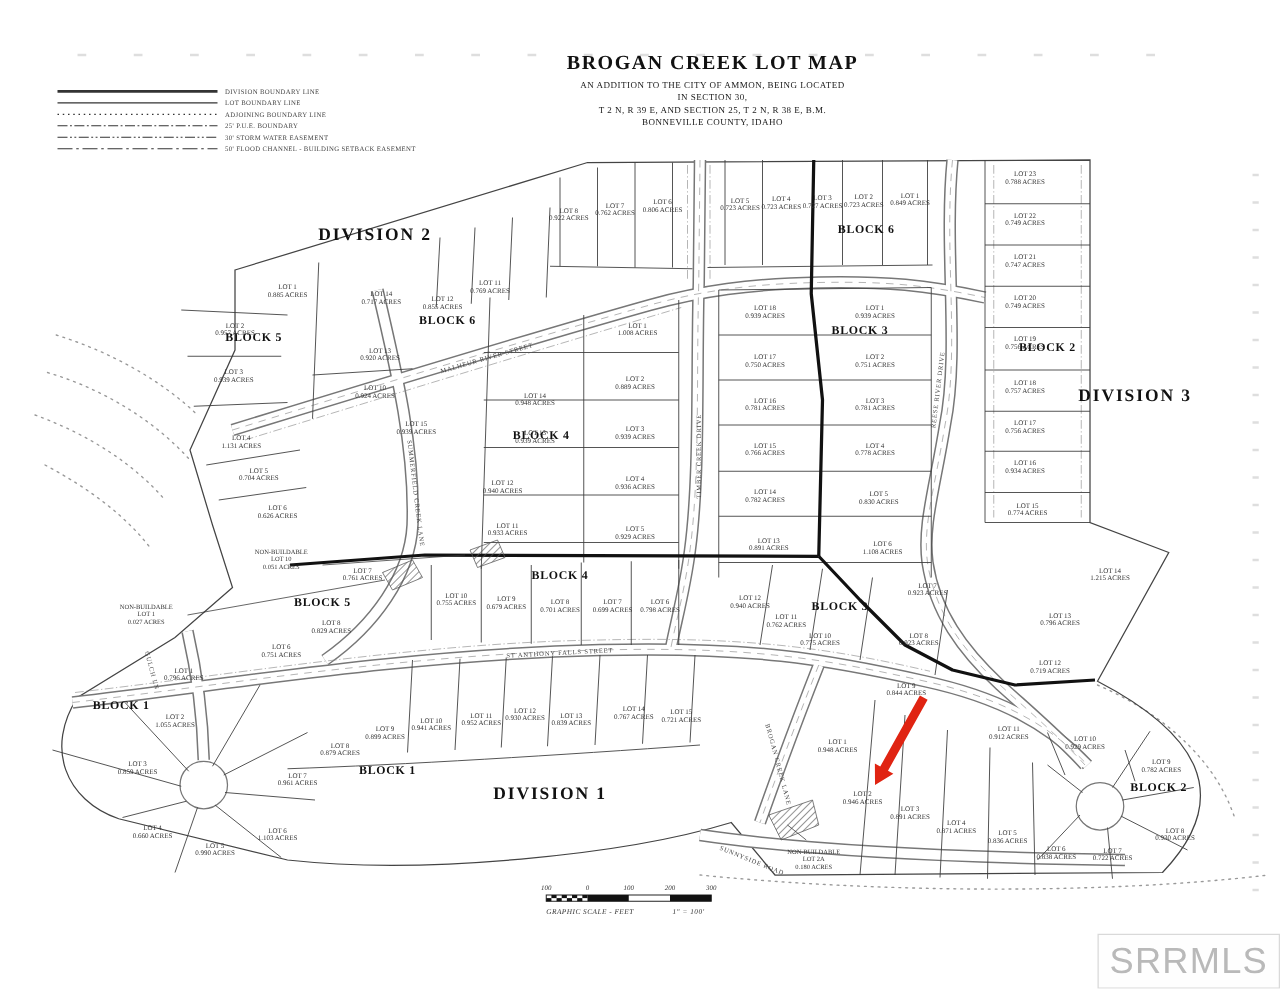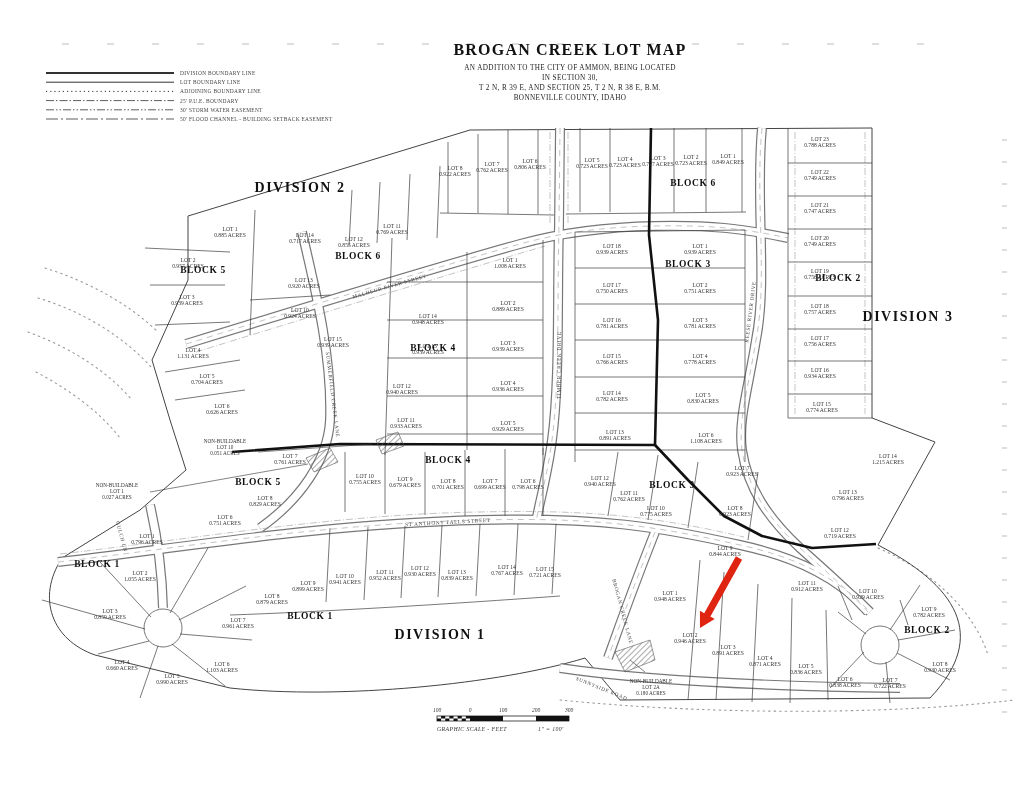--- a/index.html
+++ b/index.html
@@ -363,13 +363,16 @@
       </g>
   <g id="g-notes">
         <text class="note" x="225" y="443"><tspan x="225" dy="0">NON-BUILDABLE</tspan><tspan x="225" dy="6">LOT 10</tspan><tspan x="225" dy="6">0.051 ACRES</tspan></text>
         <text class="note" x="117" y="487"><tspan x="117" dy="0">NON-BUILDABLE</tspan><tspan x="117" dy="6">LOT 1</tspan><tspan x="117" dy="6">0.027 ACRES</tspan></text>
         <text class="note" x="651" y="683"><tspan x="651" dy="0">NON-BUILDABLE</tspan><tspan x="651" dy="6">LOT 2A</tspan><tspan x="651" dy="6">0.180 ACRES</tspan></text>
       </g>
 
   <polygon id="red-arrow" points="735.9,556.3 704.2,613.2 699.9,610.8 700,628 714.7,619 710.4,616.6 742.1,559.7" fill="#e02412"></polygon>
 </svg>
 
+<div id="watermark">
+  <span>SRRMLS</span>
 </div>
+</div>
 
 </body></html>

